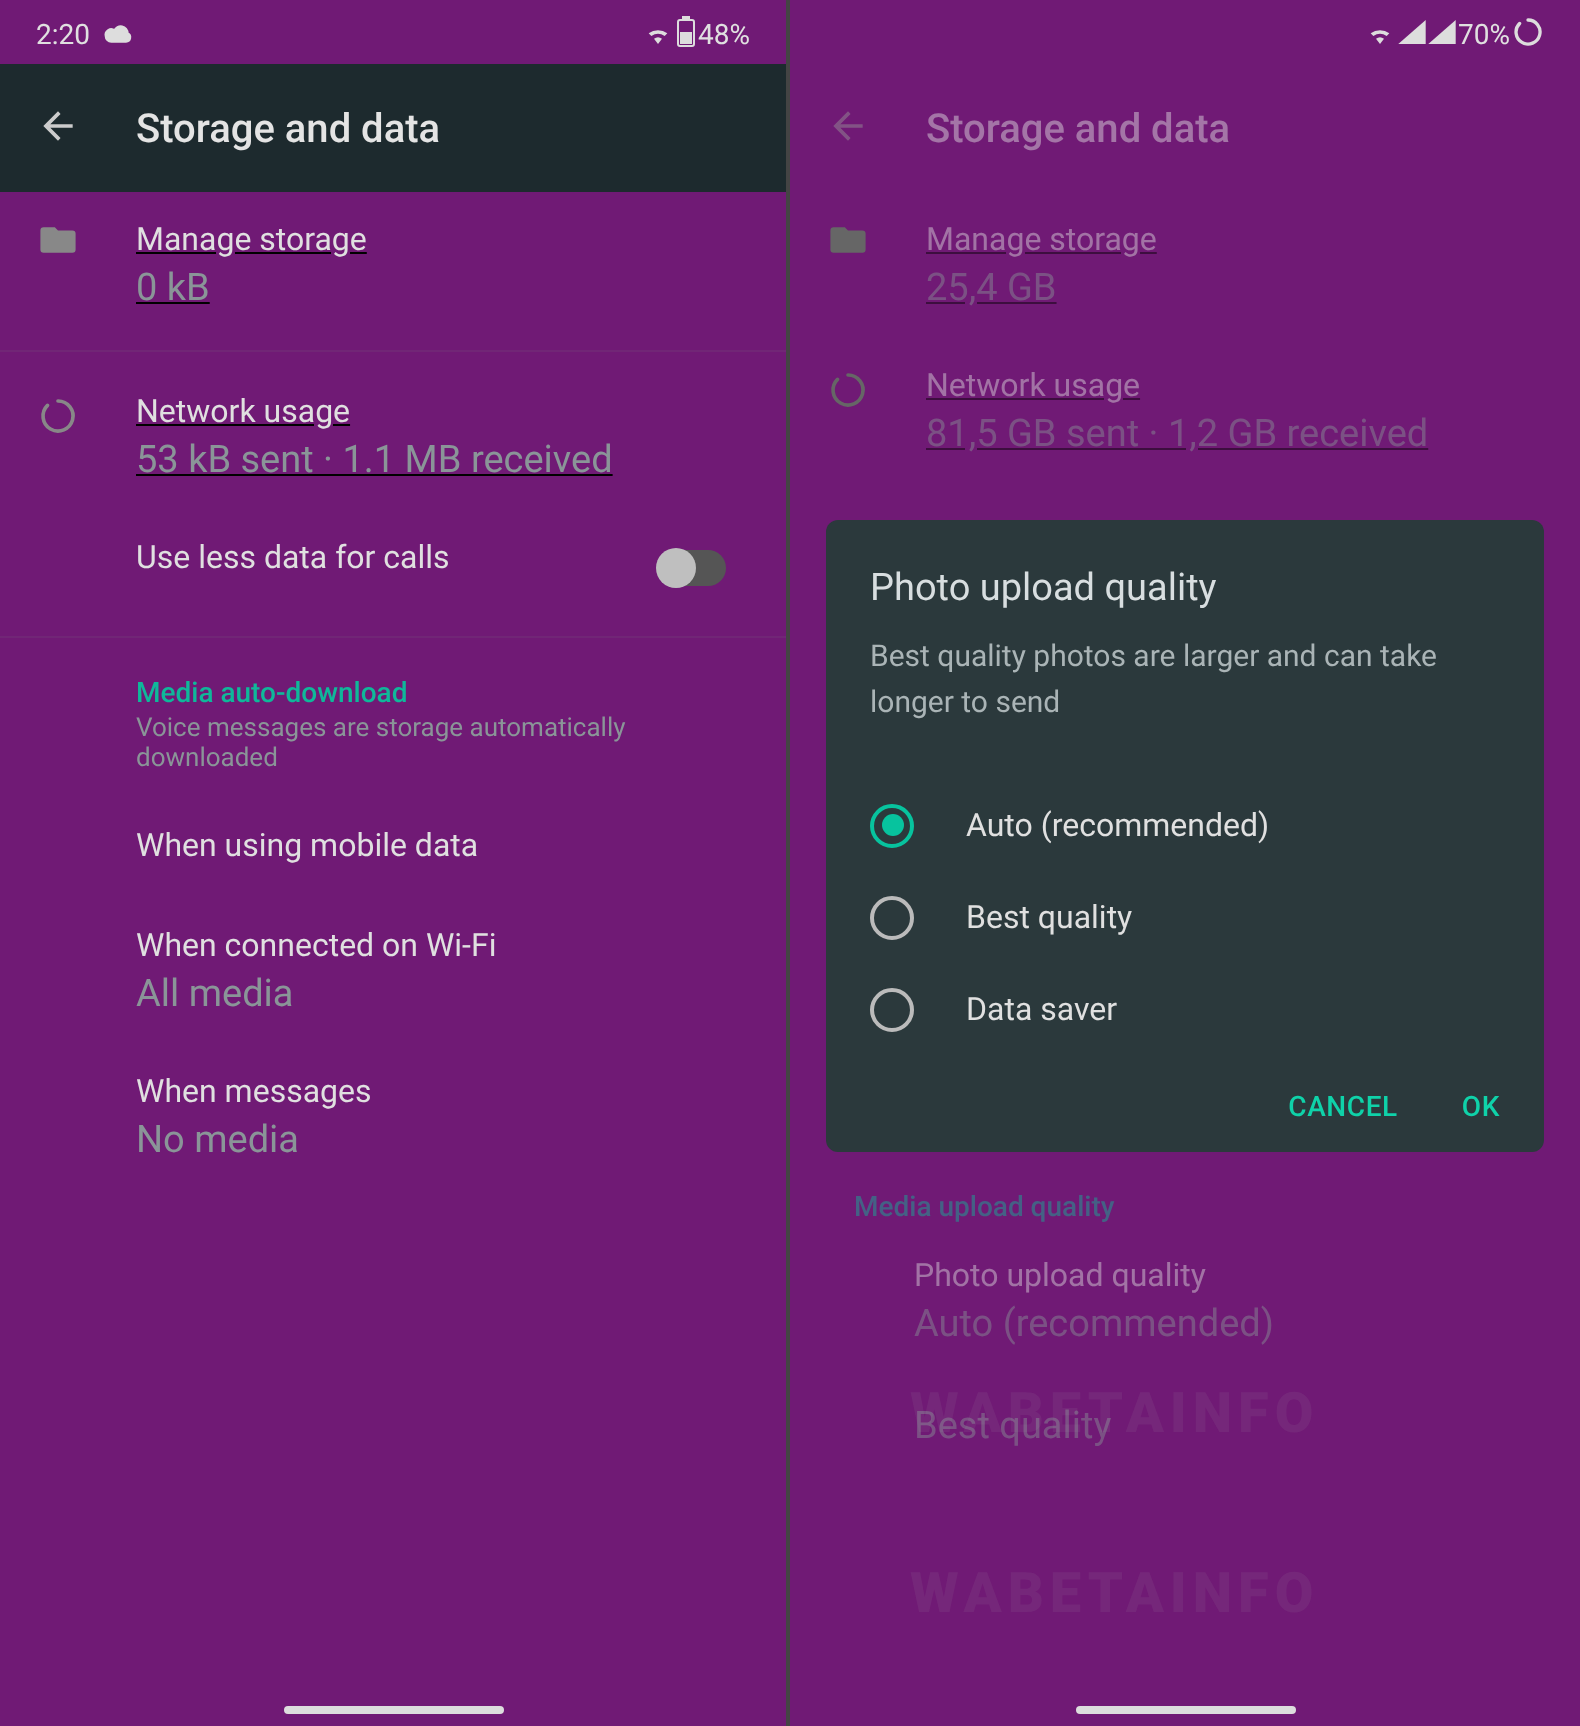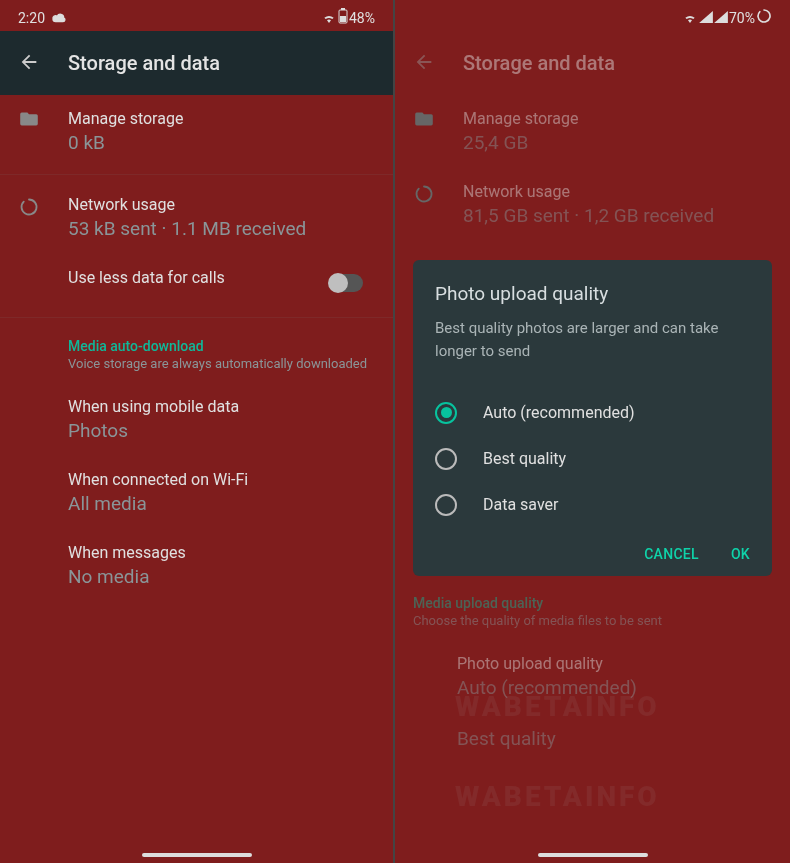--- a/index.html
+++ b/index.html
@@ -6,21 +6,21 @@
     body {
       background: #333;
       display: flex;
       width: 790px;
       height: 863px;
       overflow: hidden;
     }
     .screen {
       width: 395px;
       height: 863px;
-      background: #7f1d1d;
+      background: #701a75;
       position: relative;
     }
     .screen-left { border-right: 2px solid #444; }
     
     .status-bar {
       display: flex;
       justify-content: space-between;
       align-items: center;
       padding: 8px 18px 4px;
       color: #e0e0e0;
@@ -45,20 +45,21 @@
       font-size: 20px;
       font-weight: 500;
       color: #e4e4e4;
     }
     
     .row {
       display: flex;
       align-items: flex-start;
       padding: 14px 18px;
       gap: 28px;
+      text-decoration: underline;
     }
     .row-icon {
       width: 22px;
       margin-top: 2px;
       display: flex;
       align-items: center;
       justify-content: center;
     }
     .row-icon svg {fill: #888;}
     .row-text {flex: 1;}
@@ -267,25 +268,24 @@
   </div>
 
   <div class="toggle-row">
     <div class="row-title" style="margin-bottom:10px">Use less data for calls</div>
     <div class="switch"></div>
   </div>
 
   <div class="divider"></div>
 
   <div class="section-label">Media auto-download</div>
-  <div class="section-hint">Voice storage are always automatically downloaded</div>
+  <div class="section-hint">Voice messages are storage automatically downloaded</div>
 
   <div class="indent-row">
     <div class="row-title">When using mobile data</div>
-    <div class="row-sub">Photos</div>
   </div>
 
   <div class="indent-row">
     <div class="row-title">When connected on Wi-Fi</div>
     <div class="row-sub">All media</div>
   </div>
 
   <div class="indent-row">
     <div class="row-title">When messages</div>
     <div class="row-sub">No media</div>
@@ -352,22 +352,21 @@
         </svg>
     </div>
     <div class="row-text">
       <div class="row-title">Network usage</div>
       <div class="row-sub">81,5 GB sent · 1,2 GB received</div>
     </div>
   </div>
 
   <div style="height:340px"></div>
 
-  <div class="section-label" style="padding-left:18px">Media upload quality</div>
-  <div class="section-hint" style="padding-left:18px">Choose the quality of media files to be sent</div>
+  <div class="section-label" style="padding-left:32px">Media upload quality</div>
 
   <div class="indent-row" style="padding-left:62px">
     <div class="row-title">Photo upload quality</div>
     <div class="row-sub">Auto (recommended)</div>
   </div>
 
   <div class="indent-row" style="padding-left:62px">
     <div class="row-sub">Best quality</div>
   </div>
 

